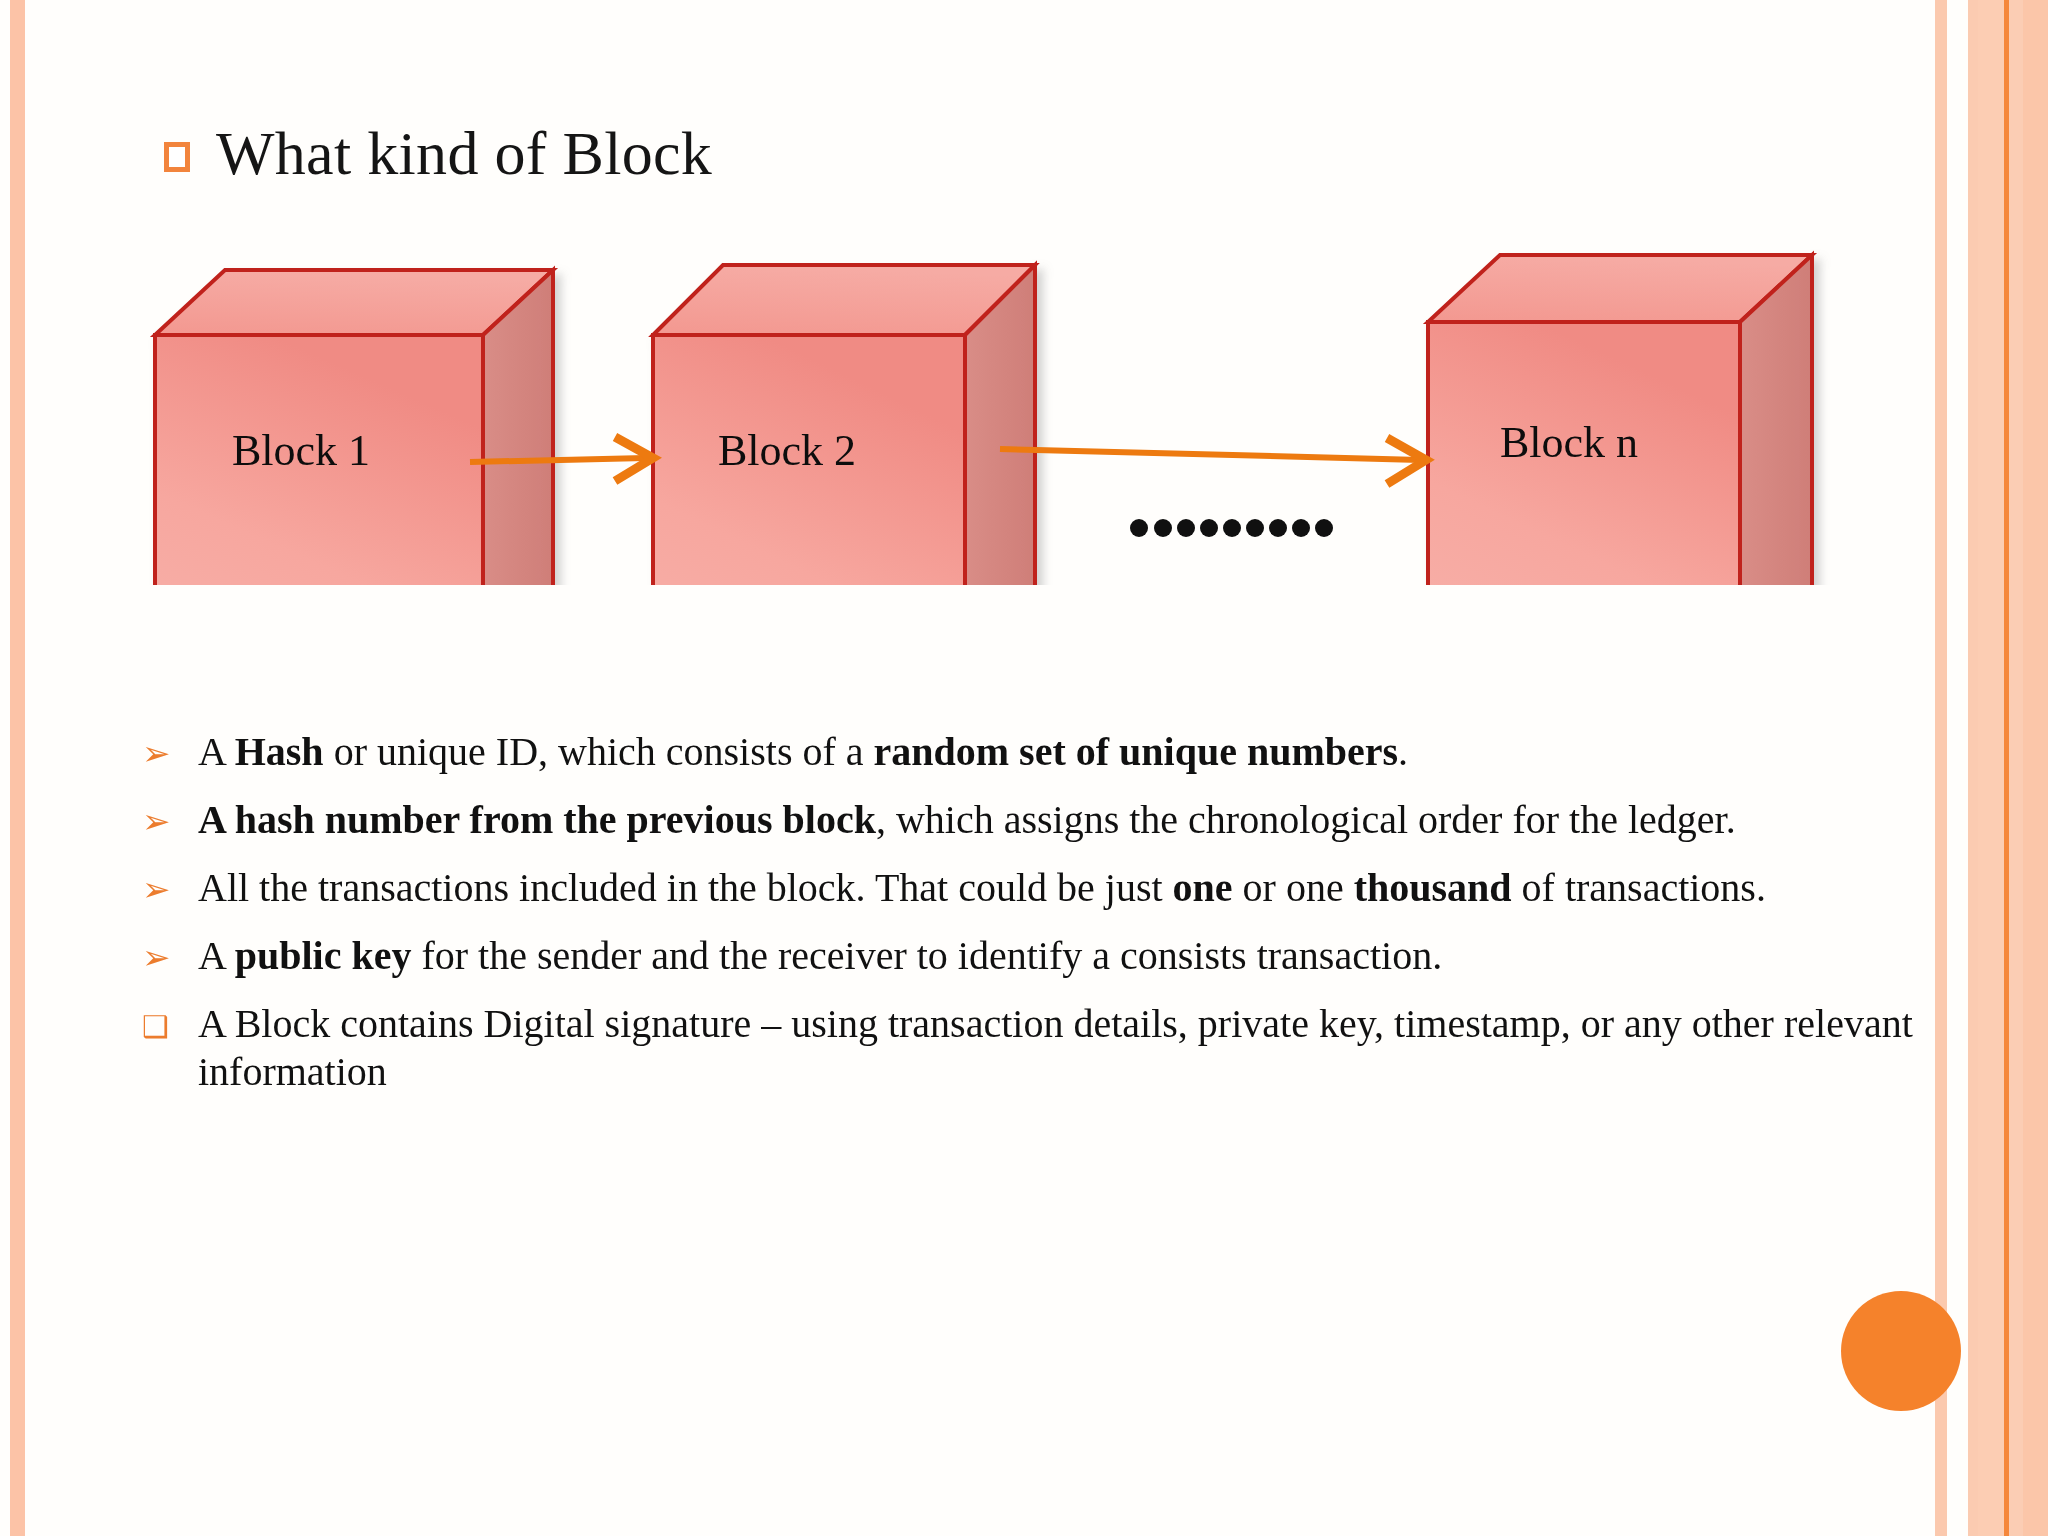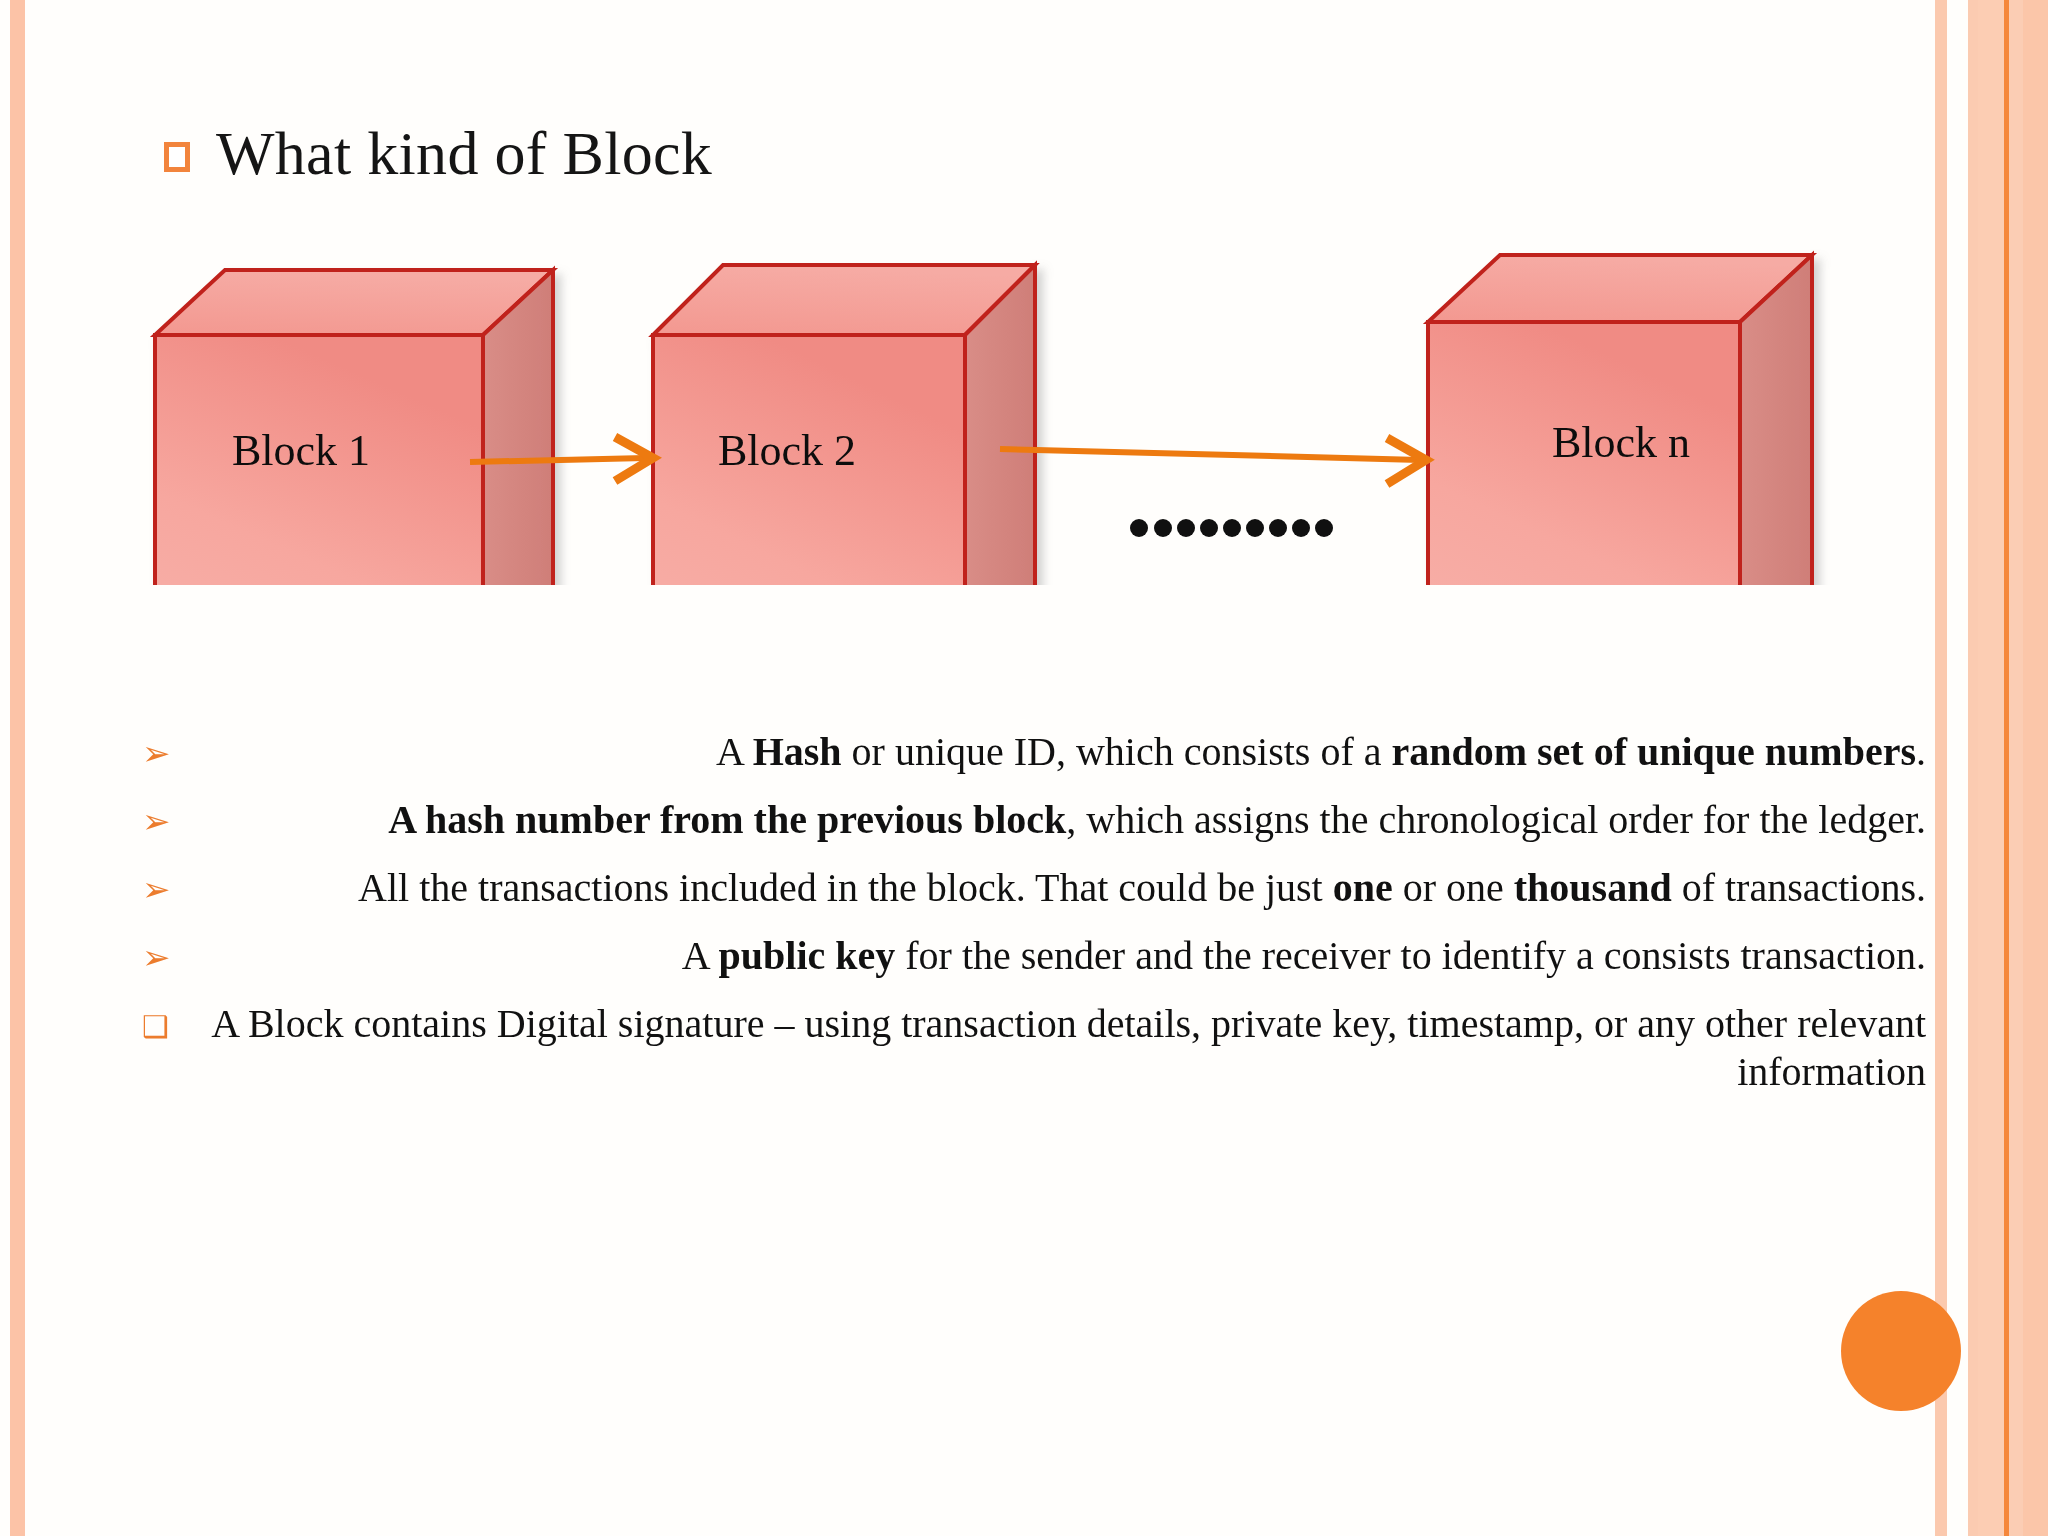--- a/index.html
+++ b/index.html
@@ -76,21 +76,21 @@
   #diagram svg { display: block; }
 
   .block-label {
     position: absolute;
     font-size: 44px;
     color: #0d0d0d;
     white-space: nowrap;
   }
   #label-block-1 { left: 232px; top: 180px; }
   #label-block-2 { left: 718px; top: 180px; }
-  #label-block-n { left: 1552px; top: 172px; }
+  #label-block-n { left: 1500px; top: 172px; }
 
   
   #bullet-list {
     position: absolute;
     left: 136px;
     top: 728px;
     width: 1790px;
   }
   .bullet-row {
     display: flex;
@@ -107,21 +107,20 @@
   }
   .bullet-marker.sq {
     font-size: 30px;
     line-height: 54px;
   }
   .bullet-text {
     font-size: 40px;
     line-height: 48px;
     color: #111111;
     flex: 1;
-    text-align: right;
   }
   .bullet-text b { font-weight: bold; }
 
   
   #orange-circle {
     position: absolute;
     left: 1841px;
     top: 1291px;
     width: 120px;
     height: 120px;

